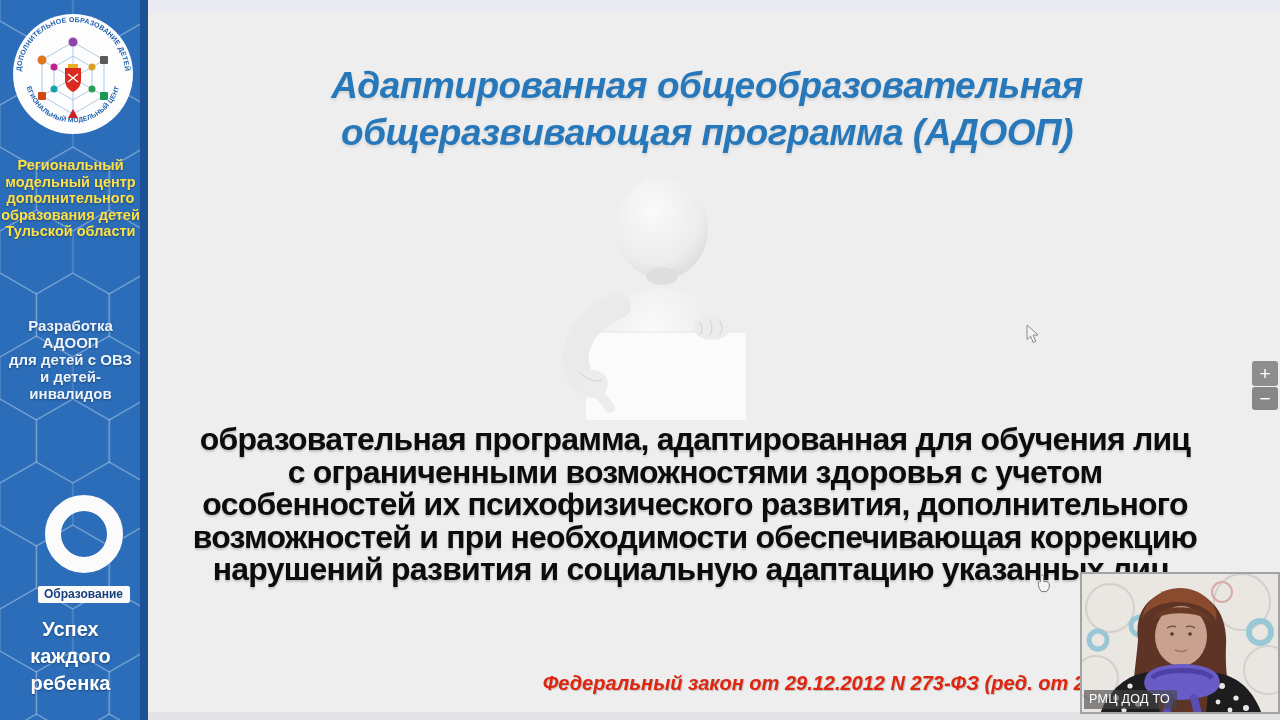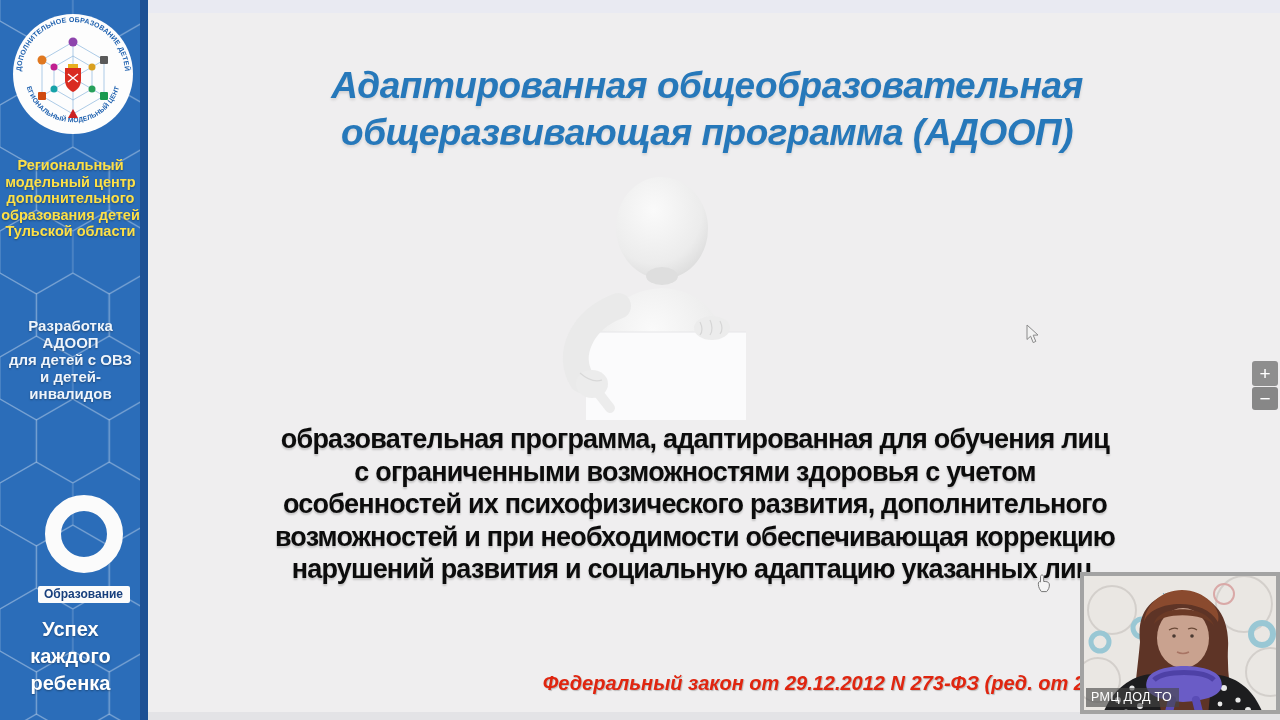--- a/index.html
+++ b/index.html
@@ -24,39 +24,39 @@
 
   
   .slide{position:absolute;left:148px;top:0;width:1132px;height:720px;}
   .topstrip{position:absolute;left:0;top:0;width:1132px;height:13px;background:#e9eaf2;}
   .botstrip{position:absolute;left:0;top:712px;width:1132px;height:8px;background:#e3e3e6;}
   .title{position:absolute;left:0;top:50px;width:1094px;margin:12px;text-align:center;
          color:#2678ba;font-style:italic;font-weight:bold;font-size:37px;line-height:47px;
          letter-spacing:-0.5px;text-shadow:0 2px 3px rgba(0,0,0,.12);}
   .figure{position:absolute;left:392px;top:168px;}
   .bodytext{position:absolute;left:0;top:423px;width:1094px;text-align:center;color:#0c0c0c;
-         font-weight:bold;font-size:27px;line-height:32.6px;letter-spacing:-0.8px;
+         font-weight:bold;font-size:32px;line-height:32.6px;letter-spacing:-0.8px;
          text-shadow:0 2px 2px rgba(0,0,0,.18);}
   .cite{position:absolute;left:240px;top:613px;width:697px;text-align:right;color:#e0250f;
          font-style:italic;font-weight:bold;font-size:20px;line-height:28px;
          text-shadow:1px 1px 1px rgba(0,0,0,.22);white-space:pre-wrap;}
 
   
   .zoomctl{position:absolute;left:1252px;top:361px;width:26px;display:flex;flex-direction:column;gap:1px;}
   .zoomctl button{width:26px;height:25px;border:none;border-radius:3px;background:rgba(134,134,134,.92);
          color:#fff;font-family:"Liberation Sans",sans-serif;font-size:19px;line-height:23px;
          padding:0;cursor:pointer;}
   .zoomctl button.minus{height:23px;background:rgba(126,126,126,.92);}
 
   
   .cursor{position:absolute;z-index:60;}
 
   
   .webcam{position:absolute;left:1080px;top:572px;width:200px;height:142px;z-index:40;
-          border:4px solid #a3a3a3;box-sizing:border-box;background:#eae7e4;overflow:hidden;}
+          border:2px solid #a3a3a3;box-sizing:border-box;background:#eae7e4;overflow:hidden;}
   .camlabel{position:absolute;left:2px;bottom:3px;background:rgba(70,70,70,.62);color:#fff;
           font-size:12.5px;line-height:16px;padding:1px 7px 2px 5px;letter-spacing:.3px;}
 </style>
 </head>
 <body>
 
 <div class="stage">
 
   <aside class="sidebar">
     <svg class="hexbg" width="148" height="720">

